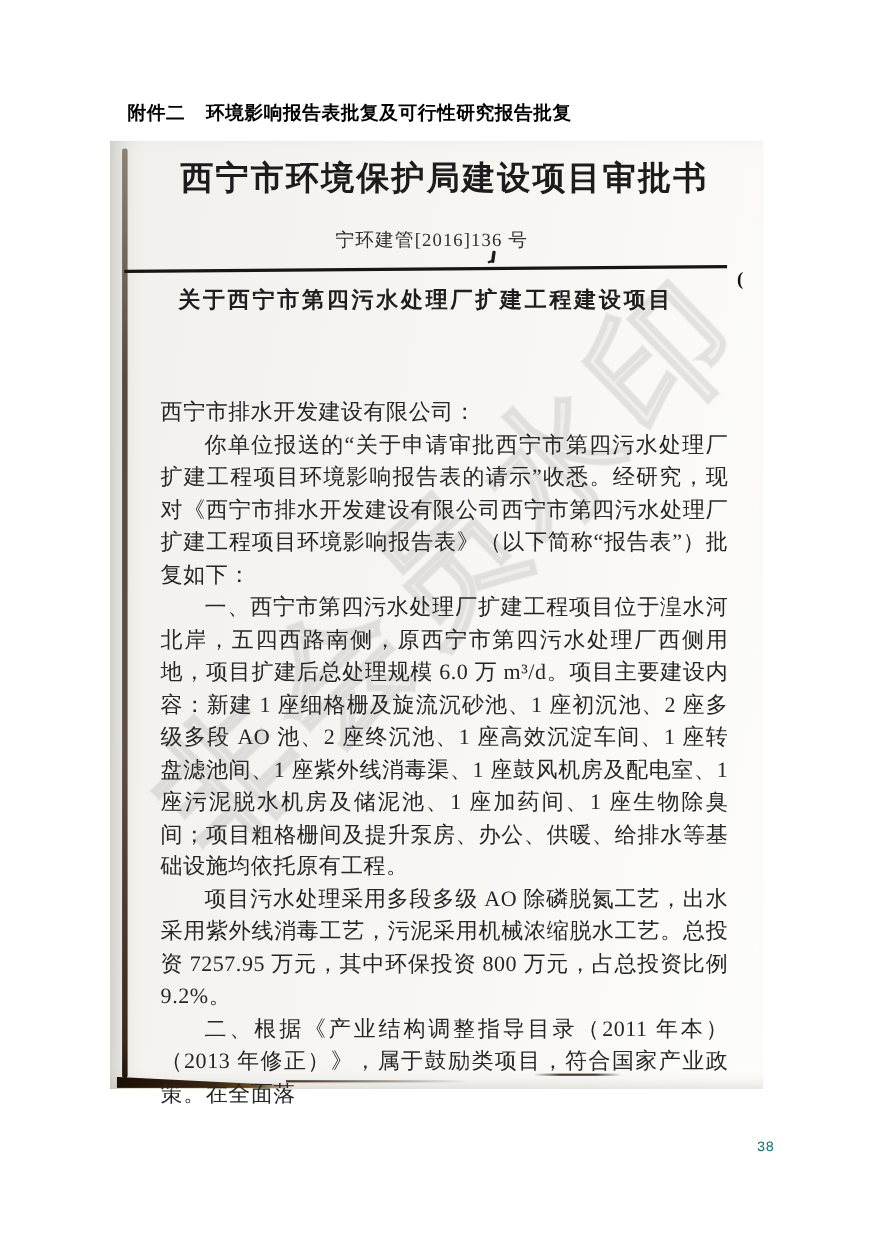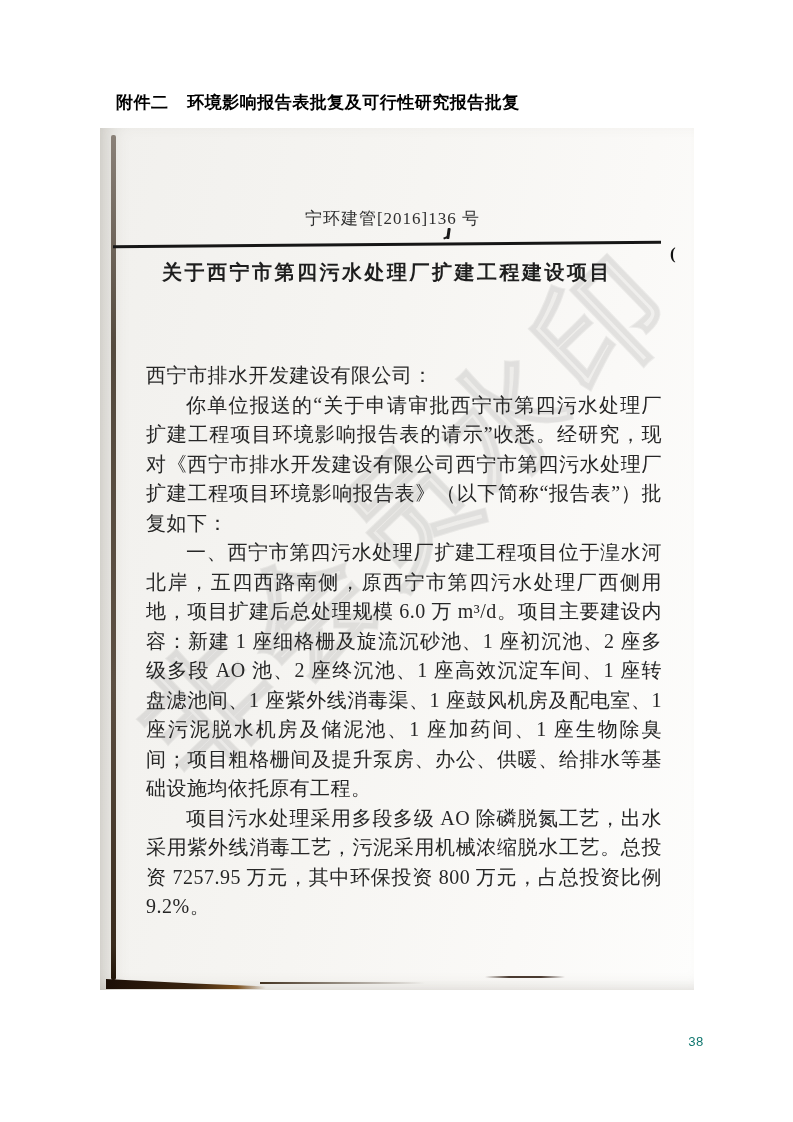--- a/index.html
+++ b/index.html
@@ -133,28 +133,30 @@
 </div>
 
 <div class="scan">
   <div class="watermark">非会员水印</div>
 
   <div class="scan-binding"></div>
   <div class="scan-bottom-wedge"></div>
   <div class="scan-bottom-line"></div>
   <div class="scan-bottom-line2"></div>
 
+  <div class="doc-title">西宁市环境保护局建设项目审批书</div>
   <div class="doc-number">宁环建管[2016]136 号</div>
   <div class="pen-mark"></div>
   <div class="rule-line"></div>
   <div class="stray-paren">(</div>
 
   <div class="doc-subtitle1">关于西宁市第四污水处理厂扩建工程建设项目</div>
 
   <div class="doc-body">
     <p>西宁市排水开发建设有限公司：</p>
     <p class="indent">你单位报送的“关于申请审批西宁市第四污水处理厂扩建工程项目环境影响报告表的请示”收悉。经研究，现对《西宁市排水开发建设有限公司西宁市第四污水处理厂扩建工程项目环境影响报告表》（以下简称“报告表”）批复如下：</p>
     <p class="indent">一、西宁市第四污水处理厂扩建工程项目位于湟水河北岸，五四西路南侧，原西宁市第四污水处理厂西侧用地，项目扩建后总处理规模 6.0 万 m³/d。项目主要建设内容：新建 1 座细格栅及旋流沉砂池、1 座初沉池、2 座多级多段 AO 池、2 座终沉池、1 座高效沉淀车间、1 座转盘滤池间、1 座紫外线消毒渠、1 座鼓风机房及配电室、1 座污泥脱水机房及储泥池、1 座加药间、1 座生物除臭间；项目粗格栅间及提升泵房、办公、供暖、给排水等基础设施均依托原有工程。</p>
     <p class="indent">项目污水处理采用多段多级 AO 除磷脱氮工艺，出水采用紫外线消毒工艺，污泥采用机械浓缩脱水工艺。总投资 7257.95 万元，其中环保投资 800 万元，占总投资比例 9.2%。</p>
+    <p class="indent">二、根据《产业结构调整指导目录（2011 年本）（2013 年修正）》，属于鼓励类项目，符合国家产业政策。在全面落</p>
   </div>
 </div>
 
 <div class="page-number">38</div>
 
 </body></html>

